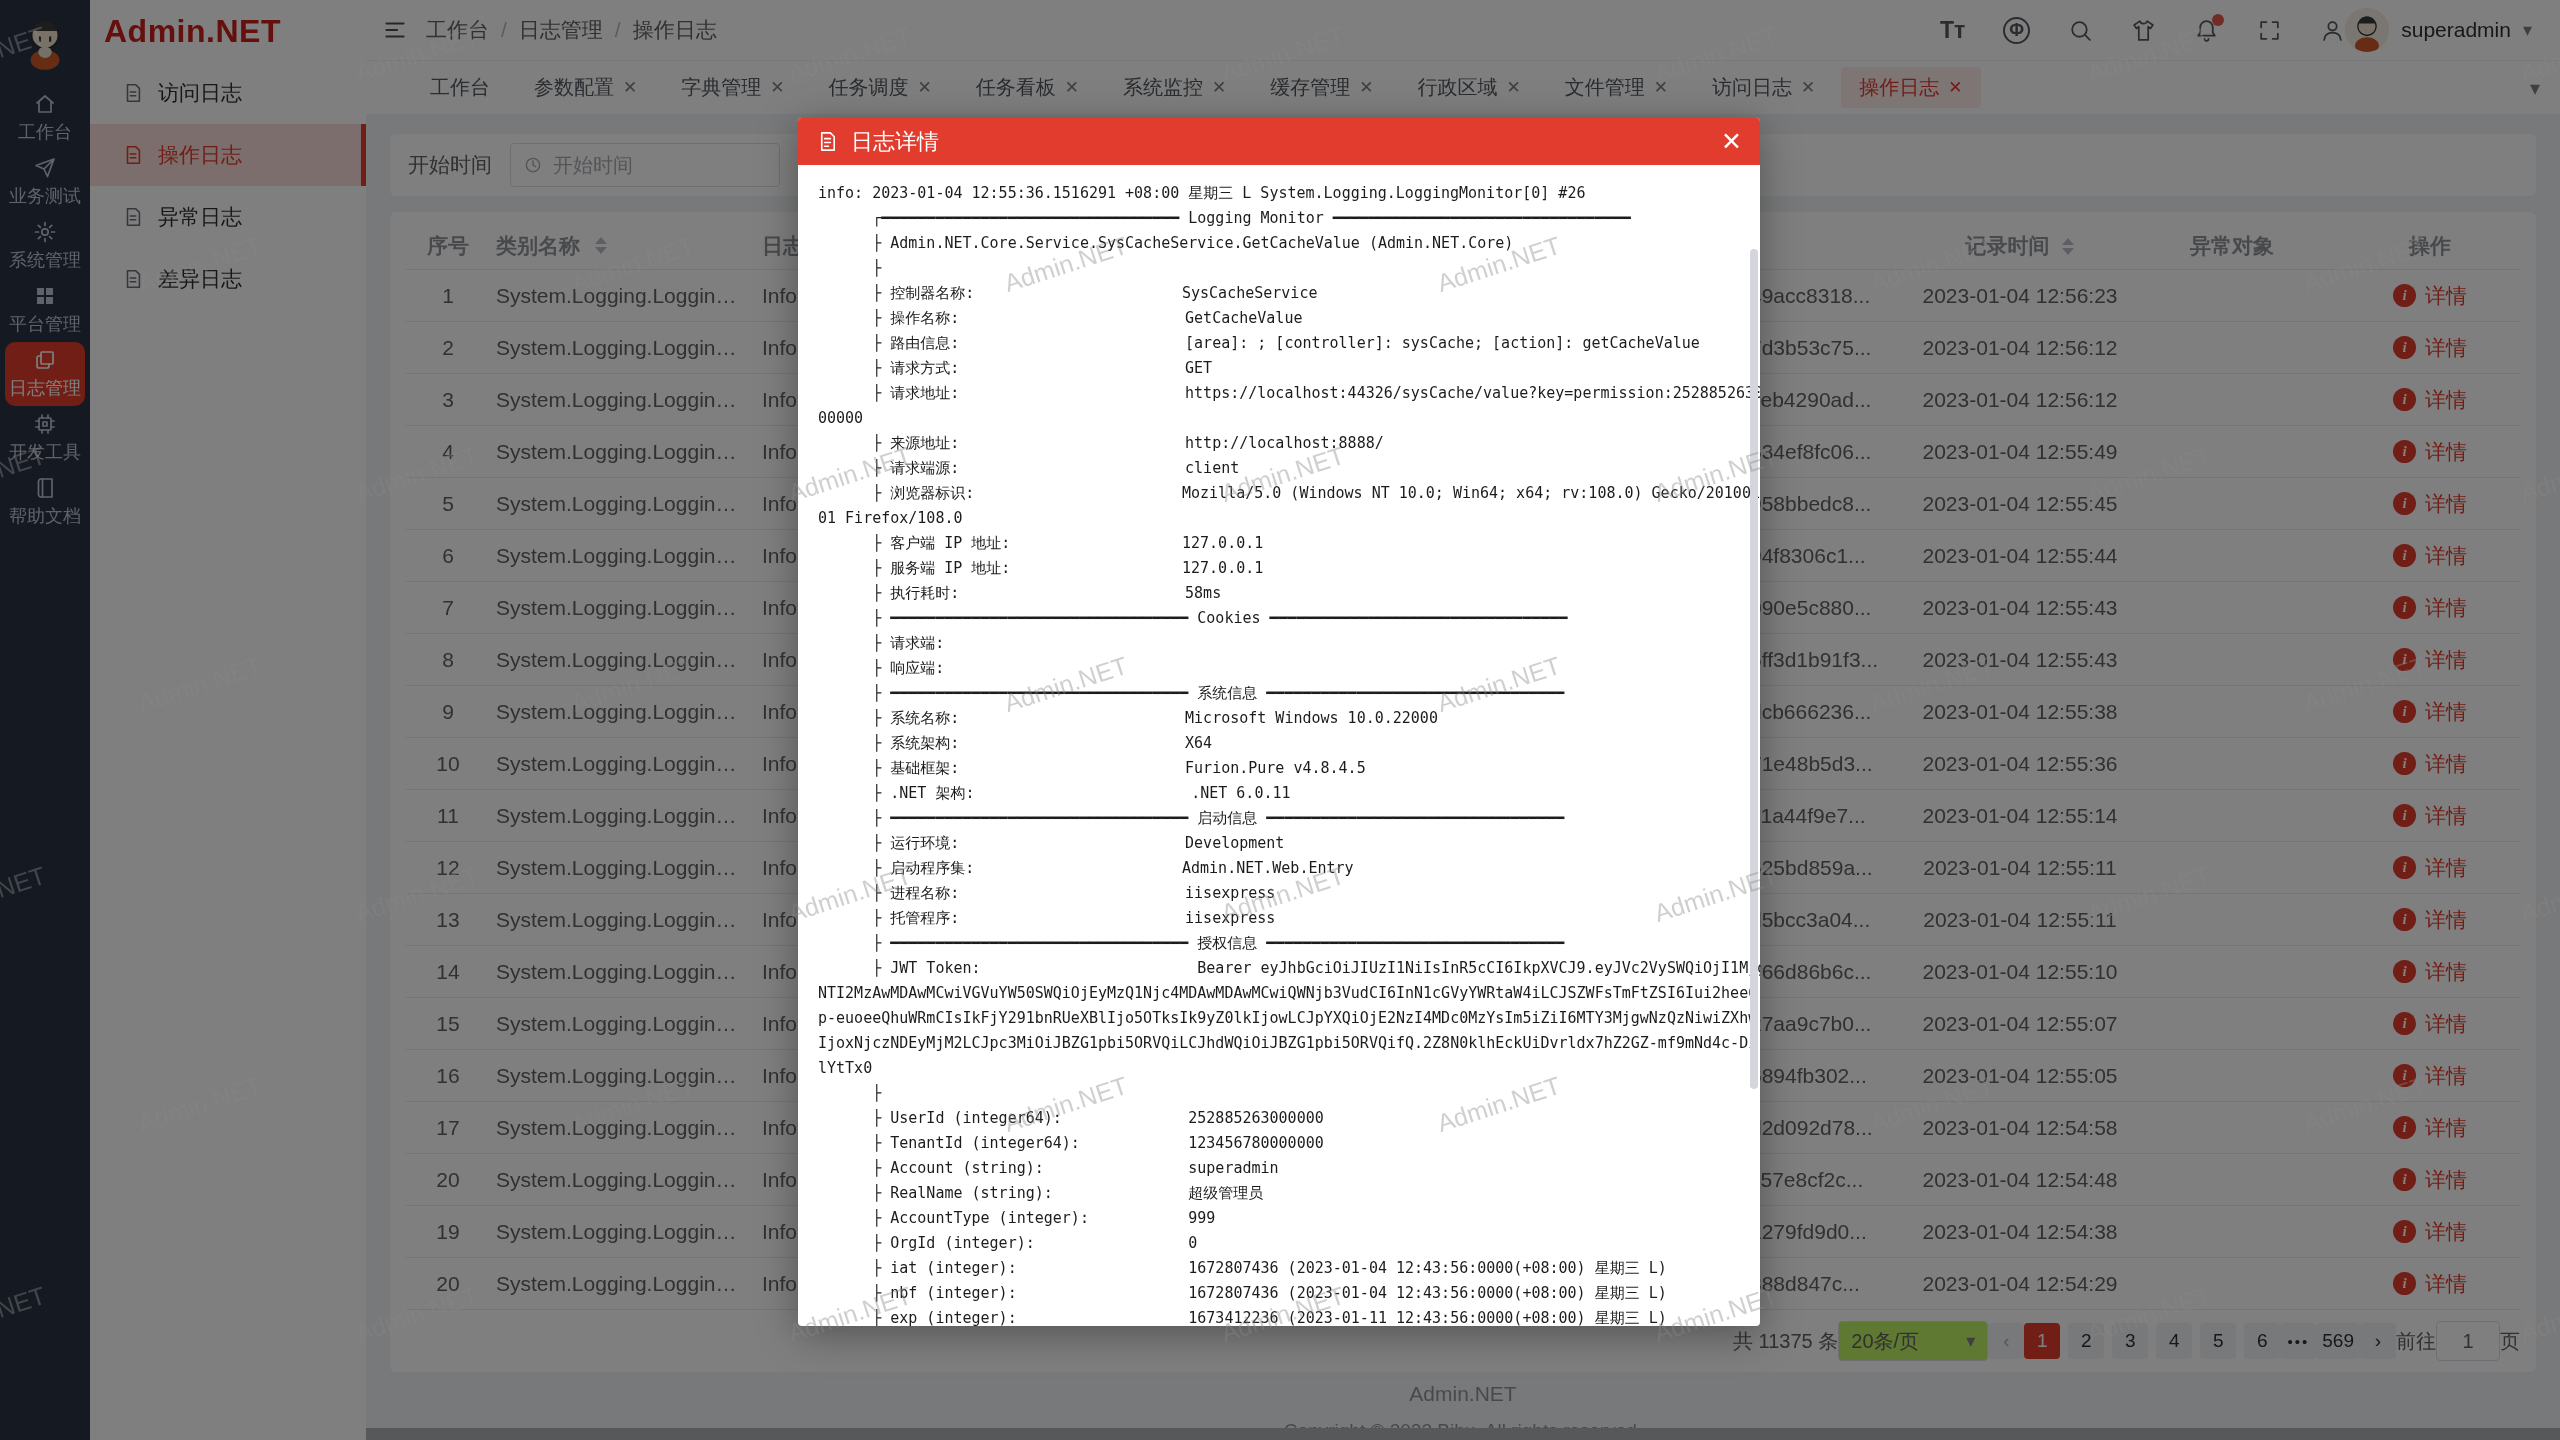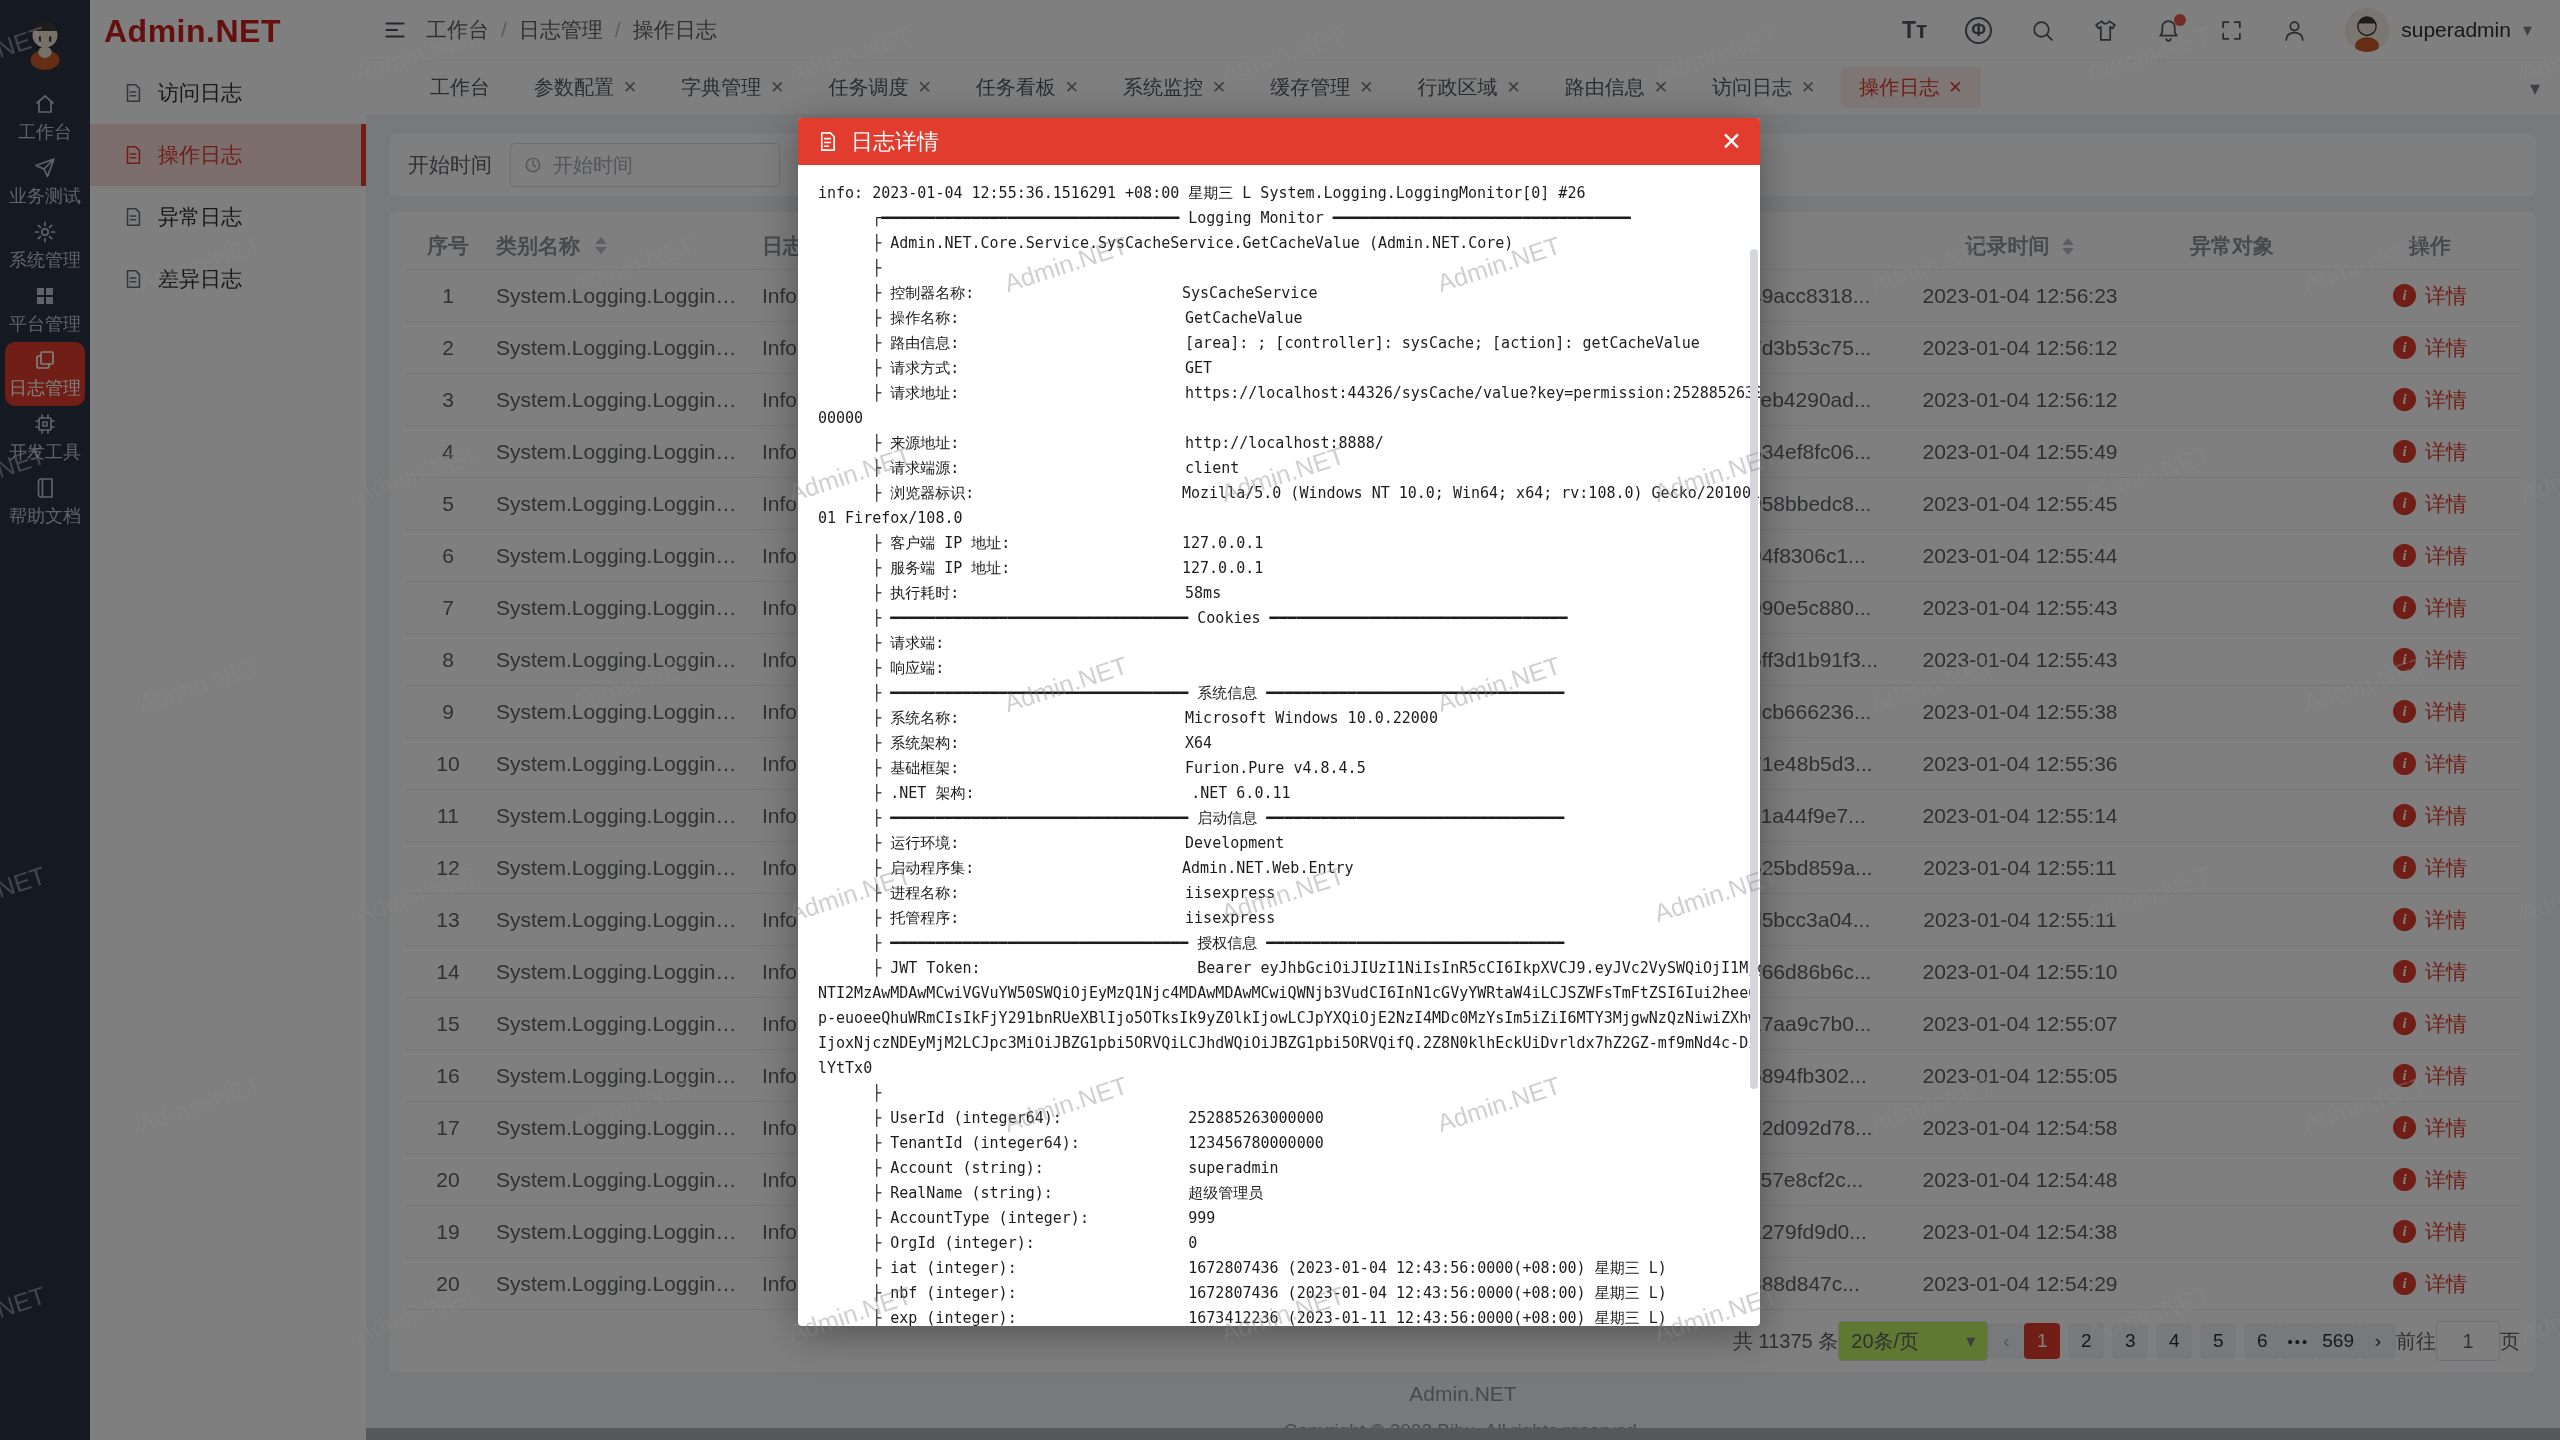--- a/index.html
+++ b/index.html
@@ -30,21 +30,21 @@
   .side-item.active { background:#f8dcd8; color:var(--red); }
   .side-item.active .s-ic { color:var(--red); }
   .side-item.active::after { content:""; position:absolute; right:0; top:0; bottom:0; width:5px; background:var(--red); }
 
   
   .main { position:absolute; left:366px; top:0; right:0; bottom:0; }
   .topbar { height:60px; background:#fff; display:flex; align-items:center; padding:0 28px 0 16px; }
   .menu-fold { font-size:26px; color:#4a4e57; margin-right:18px; cursor:pointer; }
   .breadcrumb { display:flex; align-items:center; gap:12px; font-size:21px; color:var(--txt); }
   .breadcrumb .sep { color:#b4b8bf; }
-  .topbar-right { margin-left:auto; display:flex; align-items:center; gap:38px; color:#55595f; }
+  .topbar-right { margin-left:auto; display:flex; align-items:center; color:#55595f; }
   .tb-ic { font-size:25px; position:relative; cursor:pointer; display:flex; align-items:center; justify-content:center; }
   .tb-ic.txt { font-size:23px; font-weight:bold; }
   .lang-circ { width:27px; height:27px; border:2px solid #55595f; border-radius:50%; display:flex; align-items:center; justify-content:center; font-size:18px; font-weight:bold; }
   .badge-dot { position:absolute; top:-4px; right:-5px; width:12px; height:12px; border-radius:50%; background:#e4594b; }
   .userbox { display:flex; align-items:center; gap:12px; cursor:pointer; }
   .avatar { width:44px; height:44px; border-radius:50%; background:#f2e9dc; overflow:hidden; }
   .uname { font-size:21px; color:var(--txt-dark); }
   .chev { font-size:18px; color:#7a7e85; }
 
   
@@ -333,21 +333,21 @@
           </span>
           <span class="tab">
             <span>缓存管理</span>
             <span class="x">✕</span>
           </span>
           <span class="tab">
             <span>行政区域</span>
             <span class="x">✕</span>
           </span>
           <span class="tab">
-            <span>路由信息</span>
+            <span>文件管理</span>
             <span class="x">✕</span>
           </span>
           <span class="tab">
             <span>访问日志</span>
             <span class="x">✕</span>
           </span>
           <span class="tab active">
             <span>操作日志</span>
             <span class="x">✕</span>
           </span>

